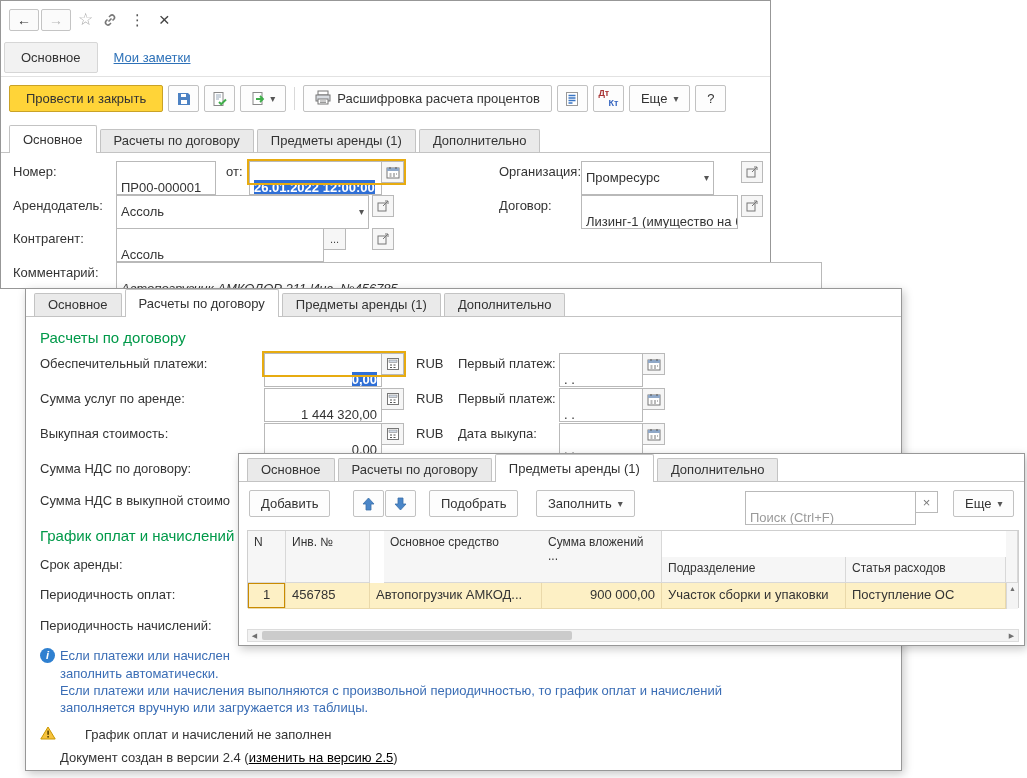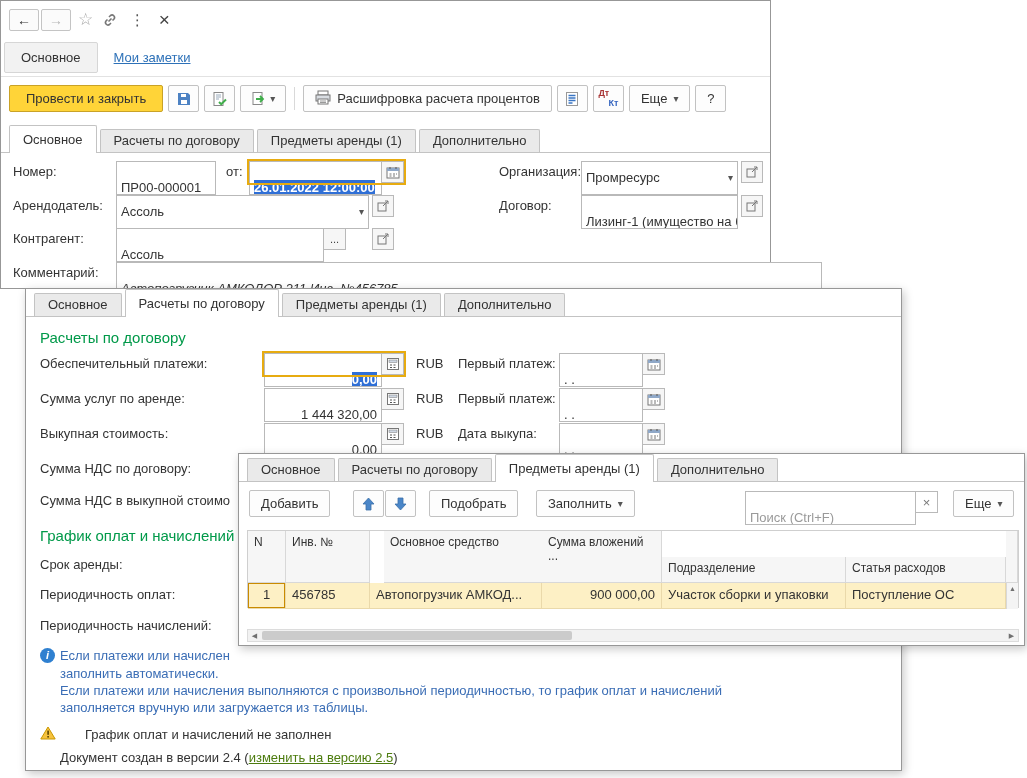--- a/index.html
+++ b/index.html
@@ -70,21 +70,21 @@
   .section { position:absolute; font-size:15px; color:#009949; white-space:nowrap; }
 
   
   .hinticon { position:absolute; width:15px; height:15px; border-radius:50%; background:#2f80d0;
               color:#fff; font-size:11px; font-style:italic; font-weight:bold; text-align:center;
               line-height:15px; }
   .hint { position:absolute; font-size:13px; color:#3a6db5; white-space:nowrap; }
   .warntext { position:absolute; font-size:13px; color:#333; white-space:nowrap; }
   .warnicon { position:absolute; }
   .version { position:absolute; font-size:13px; color:#333; white-space:nowrap; }
-  .link { color:#4d7c0f; text-decoration:underline; cursor:pointer; }
+  .link { color:#000000; text-decoration:underline; cursor:pointer; }
 
   
   .tblwrap { position:absolute; left:8px; top:76px; width:772px; height:78px; border:1px solid #cfcfcf;
              box-sizing:border-box; background:#fff; }
   .th { position:absolute; box-sizing:border-box; background:#f6f6f6; border-right:1px solid #d8d8d8;
         border-bottom:1px solid #d8d8d8; font-size:12px; color:#333; padding:4px 6px; overflow:hidden; }
   .th.wrap { white-space:normal; line-height:14px; }
   .td { position:absolute; box-sizing:border-box; background:#fdf0c5; border-right:1px solid #ead9aa;
         border-bottom:1px solid #ead9aa; font-size:13px; color:#333; padding:4px 6px;
         white-space:nowrap; overflow:hidden; height:26px; }
@@ -213,21 +213,21 @@
         <svg width="14" height="13" viewBox="0 0 14 13">
             <rect x="1" y="2" width="12" height="10" fill="#fff" stroke="#777"></rect>
         <rect x="1" y="2" width="12" height="3" fill="#8fa8c8"></rect>
             <path d="M4 1v2 M10 1v2" stroke="#555"></path>
         <path d="M3.5 8h2 M7 8h2 M10 8h1 M3.5 10h2 M7 10h2" stroke="#777"></path>
           </svg>
       </div>
     </div>
     <div class="lbl" style="left:498px;top:163px;">Организация:</div>
     <div class="grp" style="left:580px;top:160px;">
-      <div class="gi combo" style="width:157px;">
+      <div class="gi combo" style="width:133px;">
         <span>Промресурс</span>
         <span class="caret">▾</span>
       </div>
     </div>
     <div class="obtn" style="left:740px;top:160px;">
       <svg width="12" height="12" viewBox="0 0 12 12">
           <rect x="1" y="3" width="8" height="8" fill="none" stroke="#777"></rect>
       <path d="M6 6 L11 1 M8 1h3v3" stroke="#777" fill="none"></path>
         </svg>
     </div>

